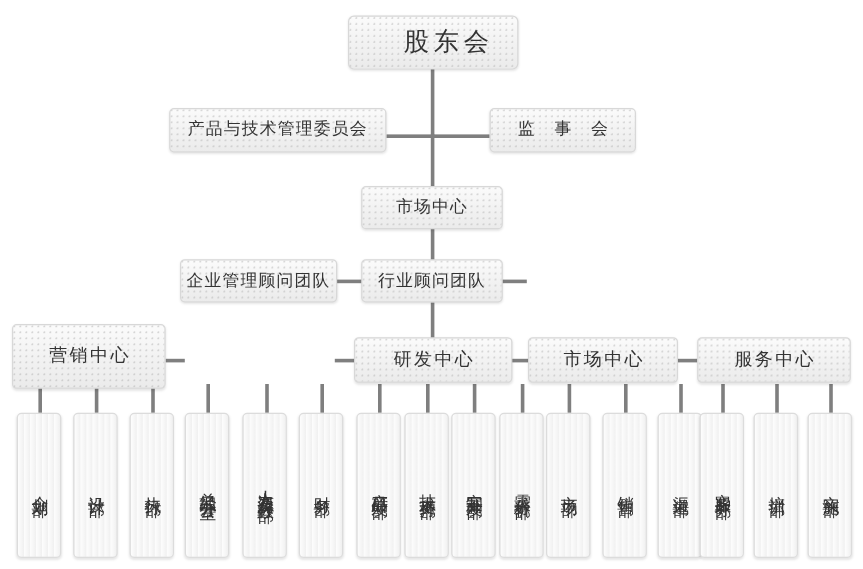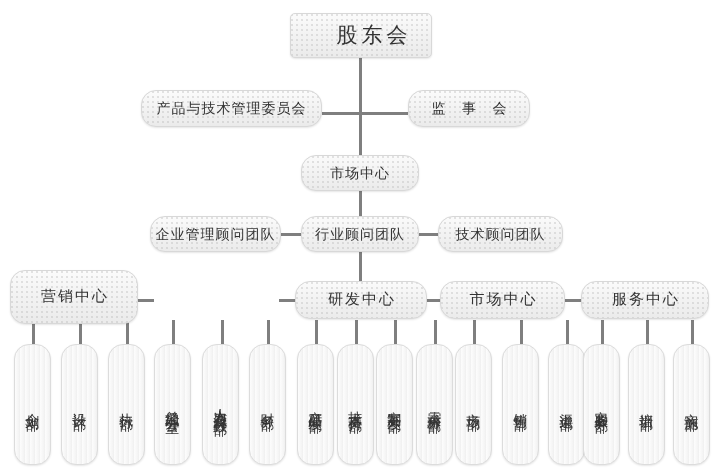--- a/index.html
+++ b/index.html
@@ -20,21 +20,21 @@
     left: 0; top: 0;
     width: 719px;
     height: 474px;
   }
 
   
   .node {
     position: absolute;
     box-sizing: border-box;
     border: 1px solid #d8d8d8;
-    border-radius: 15px;
+    border-radius: 4px;
     background-color: #f4f4f4;
     background-image:
       radial-gradient(circle at 1px 1px, rgba(180,180,180,0.55) 0.6px, rgba(0,0,0,0) 0.9px),
       linear-gradient(to bottom, #fbfbfb 0%, #f3f3f3 45%, #ebebeb 100%);
     background-size: 5px 5px, 100% 100%;
     box-shadow: 0 1px 2px rgba(0,0,0,0.10);
     display: flex;
     align-items: center;
     justify-content: center;
     color: #333333;
@@ -152,23 +152,20 @@
   <div class="node lvl3" style="left:301px; top:155px; width:118px; height:36px;">
     <span class="node-label">市场中心</span>
   </div>
 
   <div class="node lvl4" style="left:150px; top:216px; width:131px; height:36px;">
     <span class="node-label">企业管理顾问团队</span>
   </div>
   <div class="node lvl4" style="left:301px; top:216px; width:118px; height:36px;">
     <span class="node-label">行业顾问团队</span>
   </div>
-  <div class="node lvl4" style="left:438px; top:216px; width:125px; height:36px;">
-    <span class="node-label">技术顾问团队</span>
-  </div>
 
   <div class="node center" style="left:10px; top:270px; width:128px; height:54px;">
     <span class="node-label">营销中心</span>
   </div>
   <div class="node center" style="left:295px; top:281px; width:132px; height:38px;">
     <span class="node-label">研发中心</span>
   </div>
   <div class="node center" style="left:440px; top:281px; width:125px; height:38px;">
     <span class="node-label">市场中心</span>
   </div>

